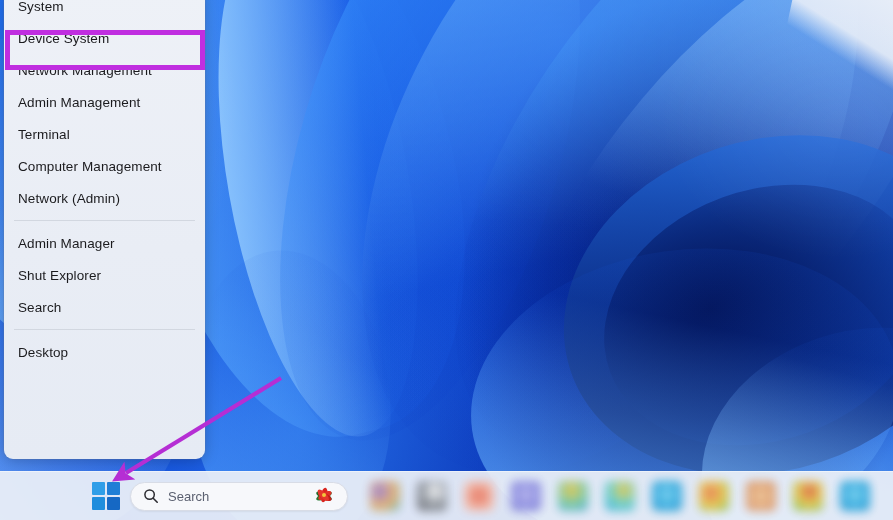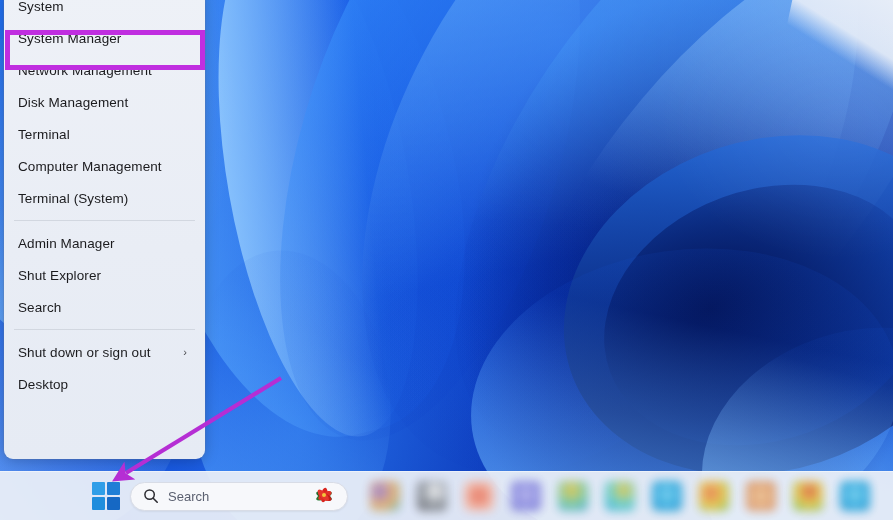--- a/index.html
+++ b/index.html
@@ -226,56 +226,52 @@
     <div class="corner-light"></div>
   </div>
 
   <div class="winx-menu">
     <div class="menu-list">
 
       <div class="menu-item">
         <span class="label">System</span>
       </div>
       <div class="menu-item">
-        <span class="label">System Manager</span>
+        <span class="label">Device System</span>
       </div>
       <div class="menu-item">
         <span class="label">Network Management</span>
       </div>
       <div class="menu-item">
-        <span class="label">Disk Management</span>
+        <span class="label">Admin Management</span>
       </div>
       <div class="menu-item">
         <span class="label">Terminal</span>
       </div>
       <div class="menu-item">
         <span class="label">Computer Management</span>
       </div>
       <div class="menu-item">
-        <span class="label">Terminal (System)</span>
+        <span class="label">Network (Admin)</span>
       </div>
 
       <div class="menu-sep"></div>
 
       <div class="menu-item">
         <span class="label">Admin Manager</span>
       </div>
       <div class="menu-item">
         <span class="label">Shut Explorer</span>
       </div>
       <div class="menu-item">
         <span class="label">Search</span>
       </div>
 
       <div class="menu-sep"></div>
 
-      <div class="menu-item">
-        <span class="label">Shut down or sign out</span>
-        <span class="chev">›</span>
-      </div>
       <div class="menu-item">
         <span class="label">Desktop</span>
       </div>
 
     </div>
   </div>
 
   <div class="hl-box"></div>
 
   <svg class="annot-arrow" viewBox="0 0 893 520" xmlns="http://www.w3.org/2000/svg">

